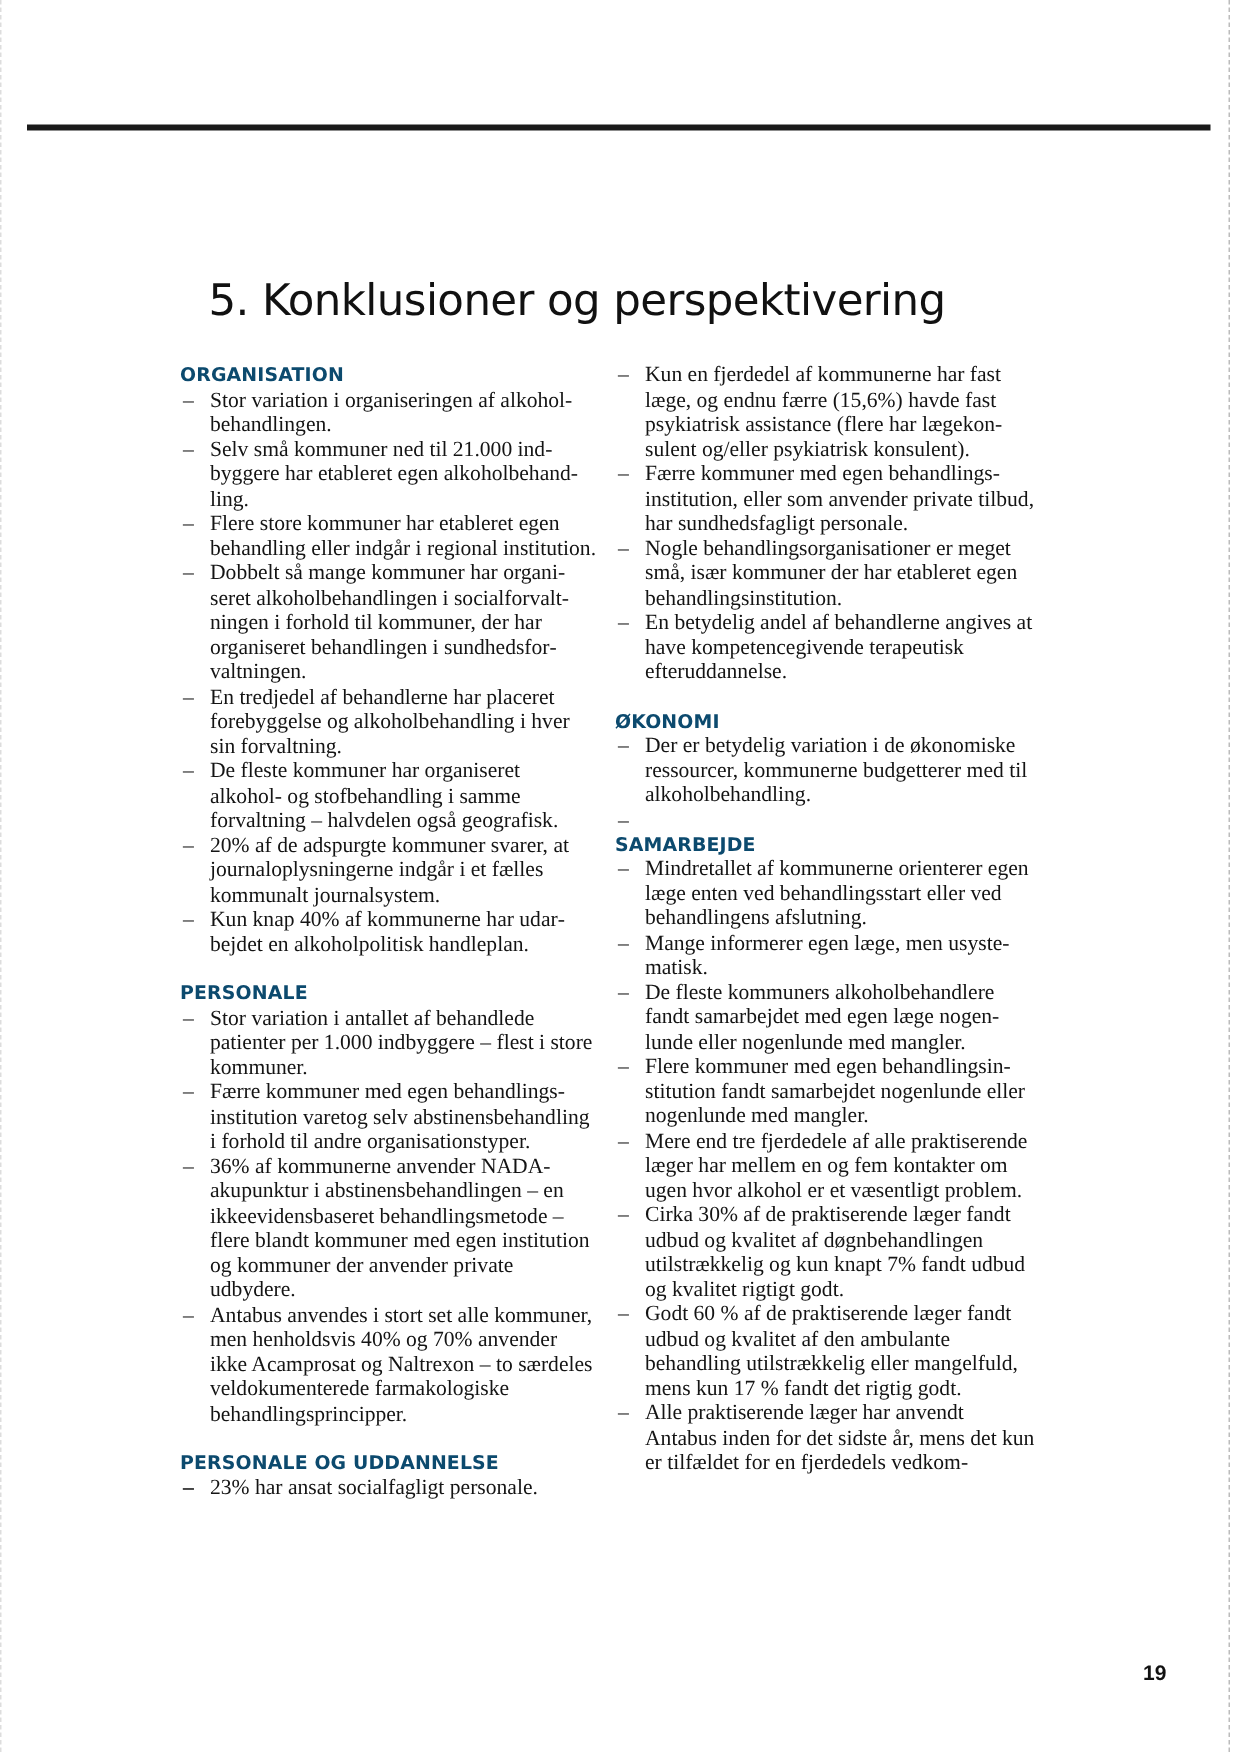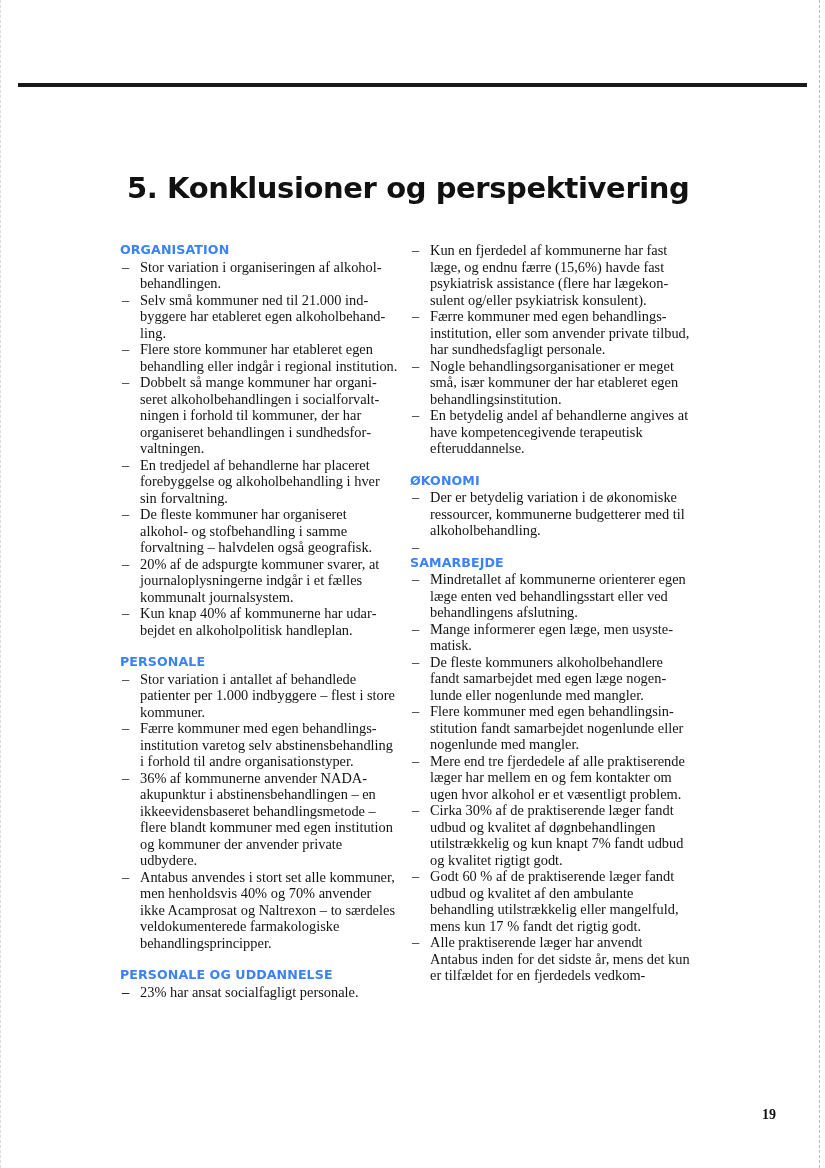--- a/index.html
+++ b/index.html
@@ -34,23 +34,23 @@
       left: 18px;
       top: 83px;
       width: 789px;
       height: 4px;
       background: #1a1a1a;
     }
     .chapter-title {
       position: absolute;
       left: 123px;
       top: 167px;
-      margin: 4px;
+      margin: 16px;
       font-family: "DejaVu Sans", "Liberation Sans", sans-serif;
-      font-weight: bold;
+      font-weight: normal;
       font-size: 29px;
       letter-spacing: -0.4px;
       color: #111;
       white-space: nowrap;
     }
     .column {
       position: absolute;
       top: 242px;
       font-size: 14.4px;
       line-height: 16.5px;
@@ -59,21 +59,21 @@
     .col-right { left: 410px; width: 282px; }
 
     .section { margin: 0 0 16px 0; }
     .section-heading {
       font-family: "DejaVu Sans", "Liberation Sans", sans-serif;
       font-weight: bold;
       font-size: 12.6px;
       letter-spacing: 0.1px;
       line-height: 16.5px;
       margin: 0;
-      color: #3b82f6;
+      color: #0c4a6e;
     }
     ul.bullets {
       list-style: none;
       margin: 0;
       padding: 0;
     }
     ul.bullets li {
       position: relative;
       padding-left: 20px;
       margin: 0;
@@ -82,21 +82,21 @@
     }
     ul.bullets li .dash {
       position: absolute;
       left: 2px;
       top: 0;
     }
     .page-number {
       position: absolute;
       left: 762px;
       top: 1107px;
-      font-family: Liberation Serif, serif;
+      font-family: Liberation Sans, sans-serif;
       font-weight: bold;
       font-size: 14px;
       color: #111;
     }
   </style>
 </head>
 <body>
 
 <div class="scan-edge-left"></div>
 <div class="scan-edge-right"></div>

